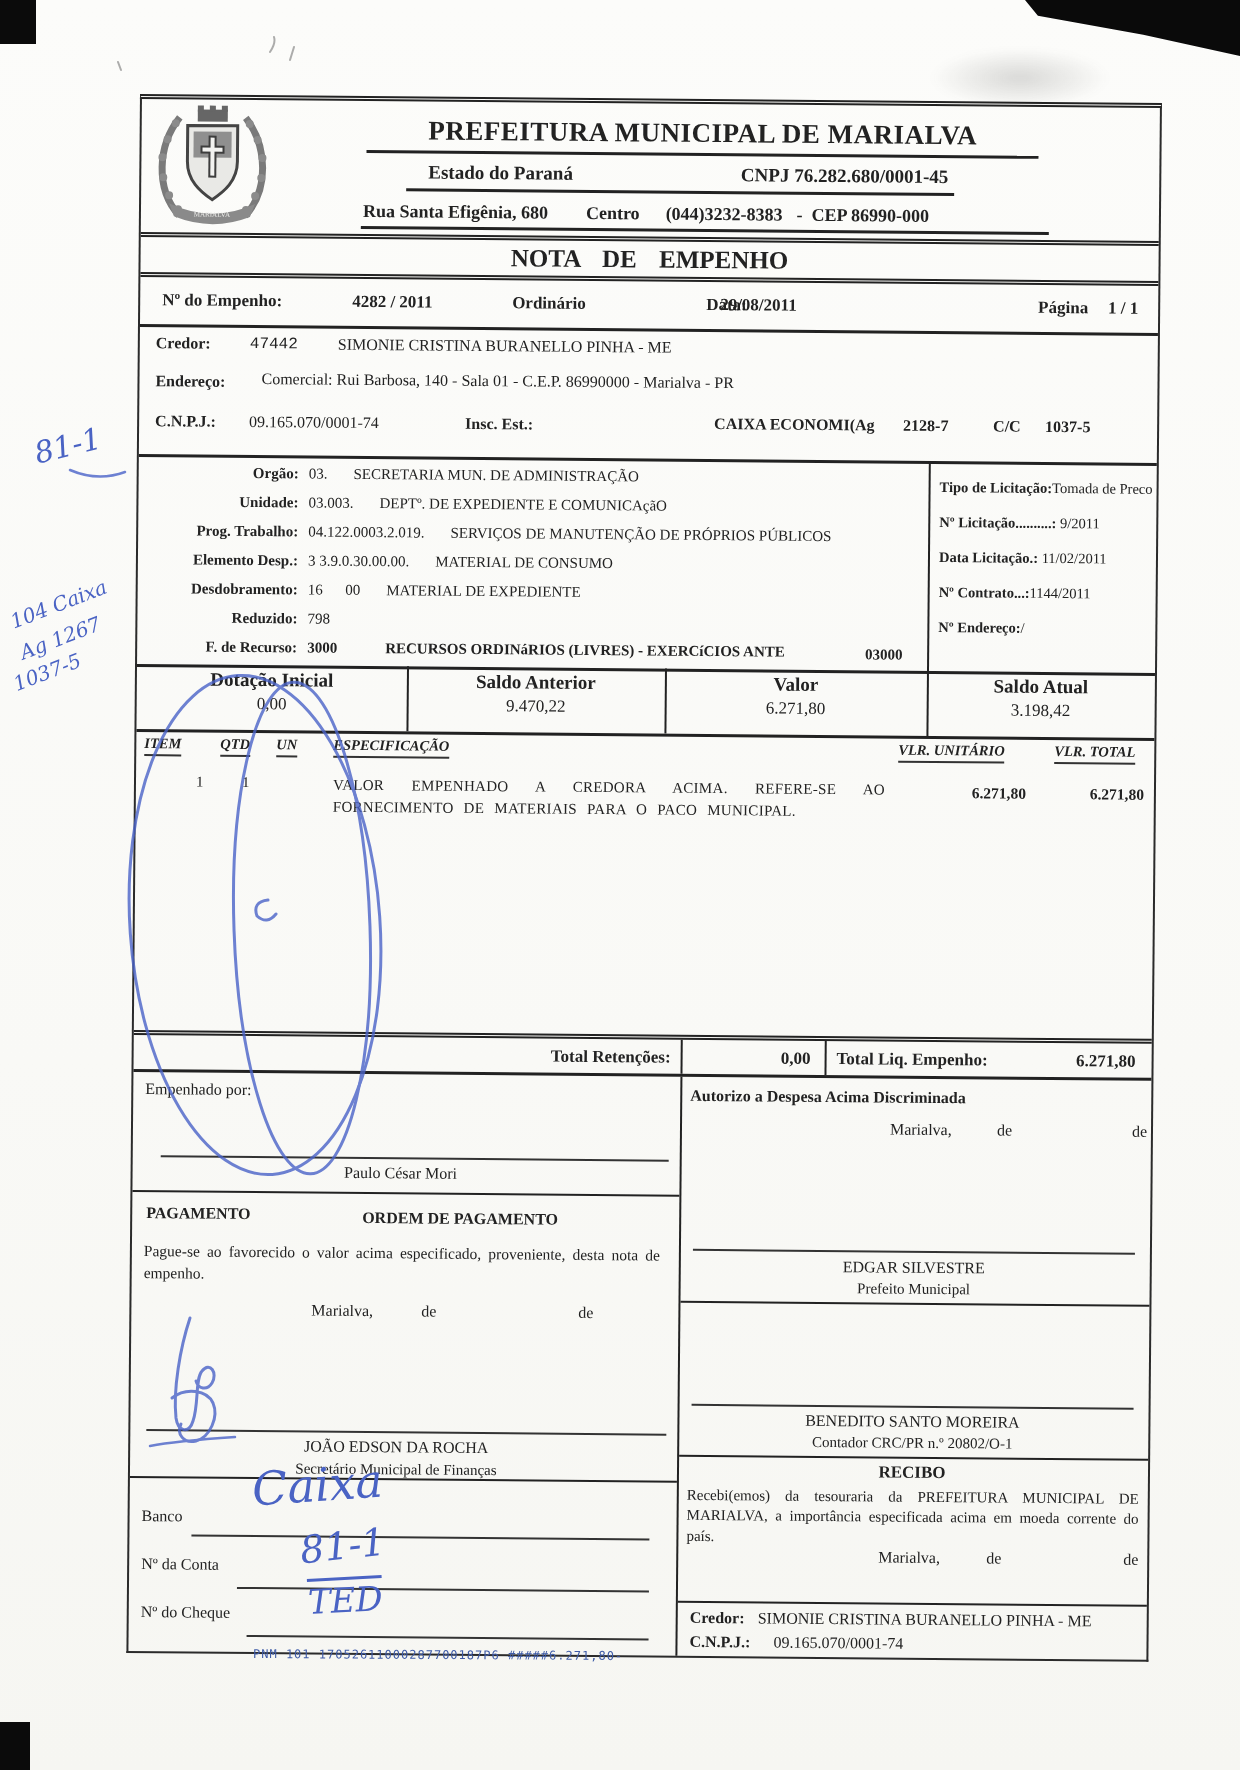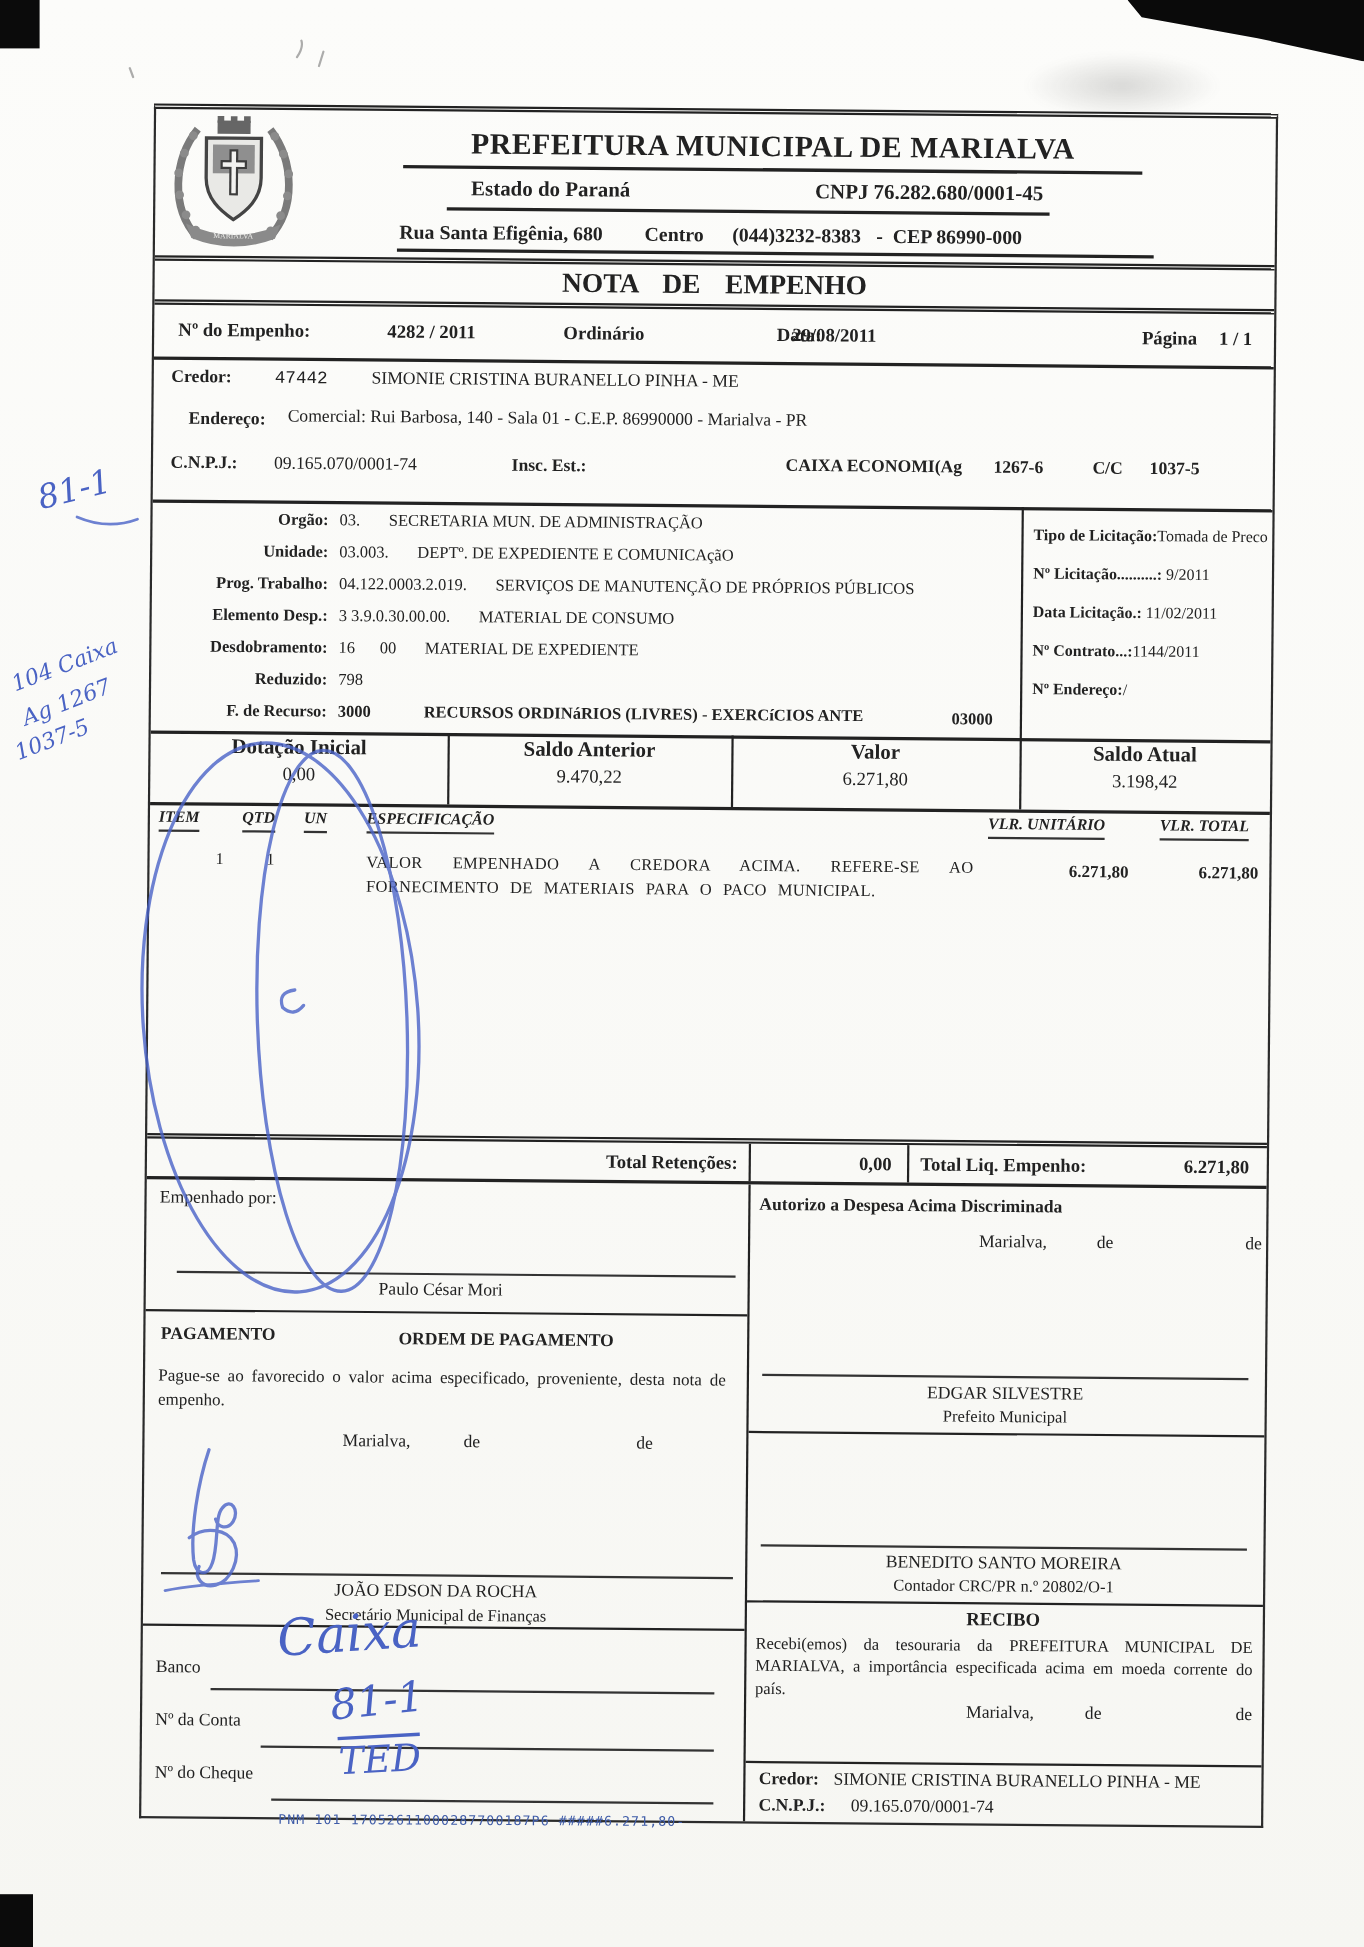--- a/index.html
+++ b/index.html
@@ -157,27 +157,27 @@
       <span class="abs b" style="left:528px;margin-left:38px;">Data:</span>
       <span class="abs b" style="left:580px;">29/08/2011</span>
       <span class="abs b" style="left:898px;">Página</span>
       <span class="abs b" style="left:968px;">1 / 1</span>
     </div>
 
     <div class="sec sec-cred">
       <span class="abs b" style="left:16px;top:10px;">Credor:</span>
       <span class="abs" style="left:110px;top:10px;font-family:Liberation Mono, monospace;">47442</span>
       <span class="abs" style="left:198px;top:10px;">SIMONIE CRISTINA BURANELLO PINHA - ME</span>
-      <span class="abs b" style="left:32px;top:48px;">Endereço:</span>
+      <span class="abs b" style="left:16px;top:48px;">Endereço:</span>
       <span class="abs" style="left:122px;top:45px;">Comercial: Rui Barbosa, 140 - Sala 01  -  C.E.P. 86990000  -  Marialva  -  PR</span>
       <span class="abs b" style="left:16px;top:88px;">C.N.P.J.:</span>
       <span class="abs" style="left:110px;top:88px;">09.165.070/0001-74</span>
       <span class="abs b" style="left:326px;top:88px;">Insc. Est.:</span>
       <span class="abs b" style="left:575px;top:86px;">CAIXA ECONOMI(Ag</span>
-      <span class="abs b" style="left:764px;top:86px;">1267-6</span>
+      <span class="abs b" style="left:764px;top:86px;">2128-7</span>
       <span class="abs b" style="left:854px;top:86px;">C/C</span>
       <span class="abs b" style="left:906px;top:86px;">1037-5</span>
     </div>
 
     <div class="sec sec-budget">
       <div class="b-row" style="top:10px;">
         <span class="b-label">Orgão:</span>
         <span class="b-code">03.</span>
         <span class="b-desc">SECRETARIA MUN. DE ADMINISTRAÇÃO</span>
       </div>

